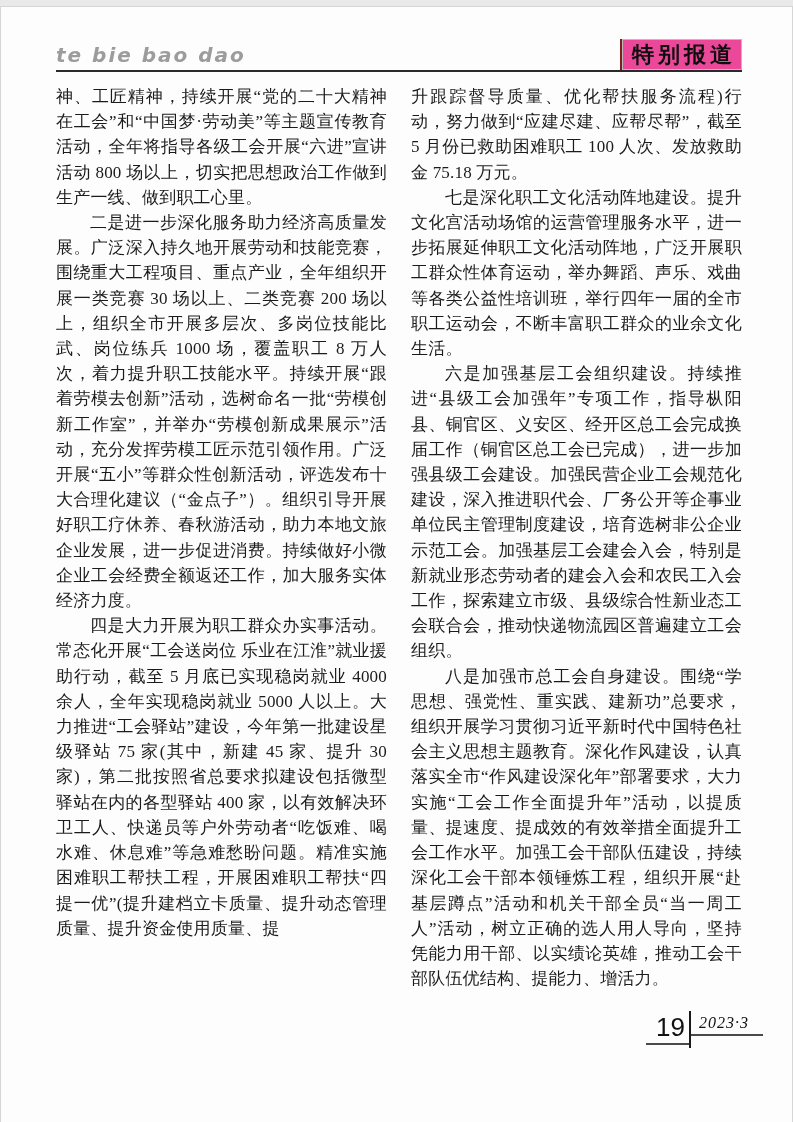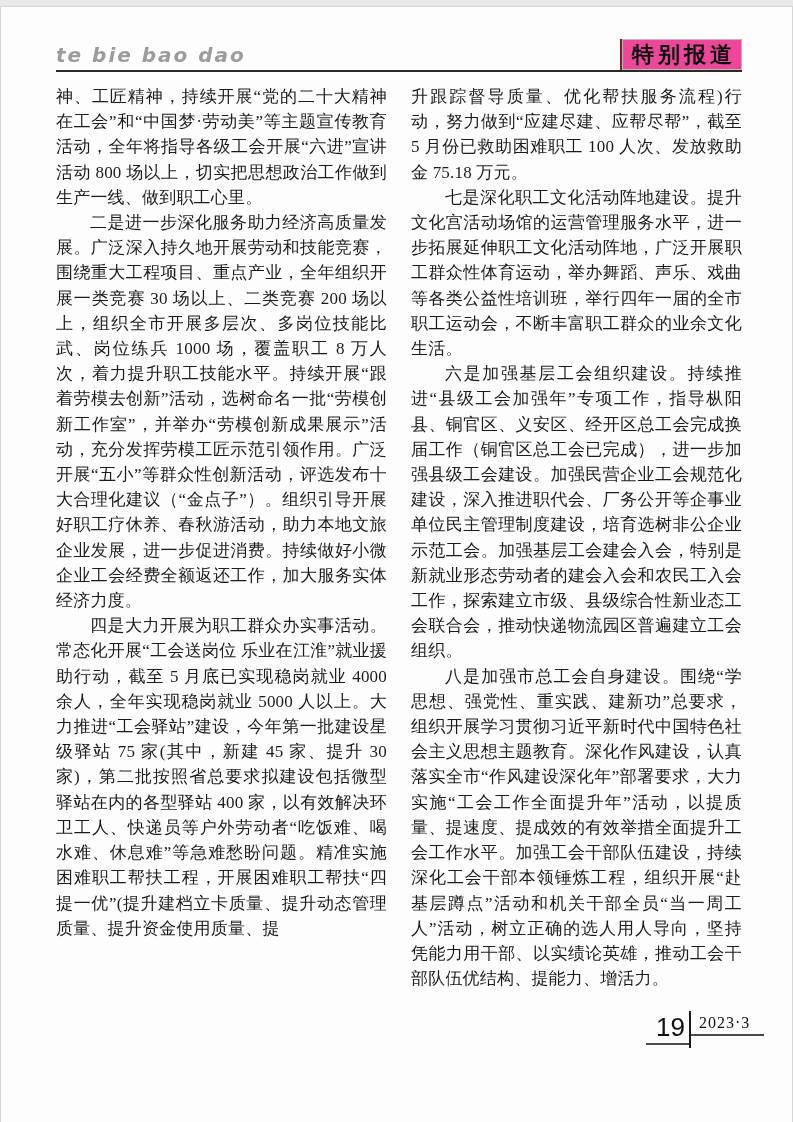--- a/index.html
+++ b/index.html
@@ -72,20 +72,21 @@
     width:2px; height:37px;
     background:#1a1a1a;
   }
   .issue {
     font-size:16px; line-height:1;
     color:#111;
     padding:0 14px 3px 8px;
     border-bottom:2px solid #4a4a4a;
     margin-bottom:9px;
     letter-spacing:1px;
+    font-style:italic;
   }
 </style>
 </head>
 <body>
 
 <div class="page">
 
   <div class="header">
     <span class="logo-script">te bie bao dao</span>
     <span class="section-badge">特别报道</span>

